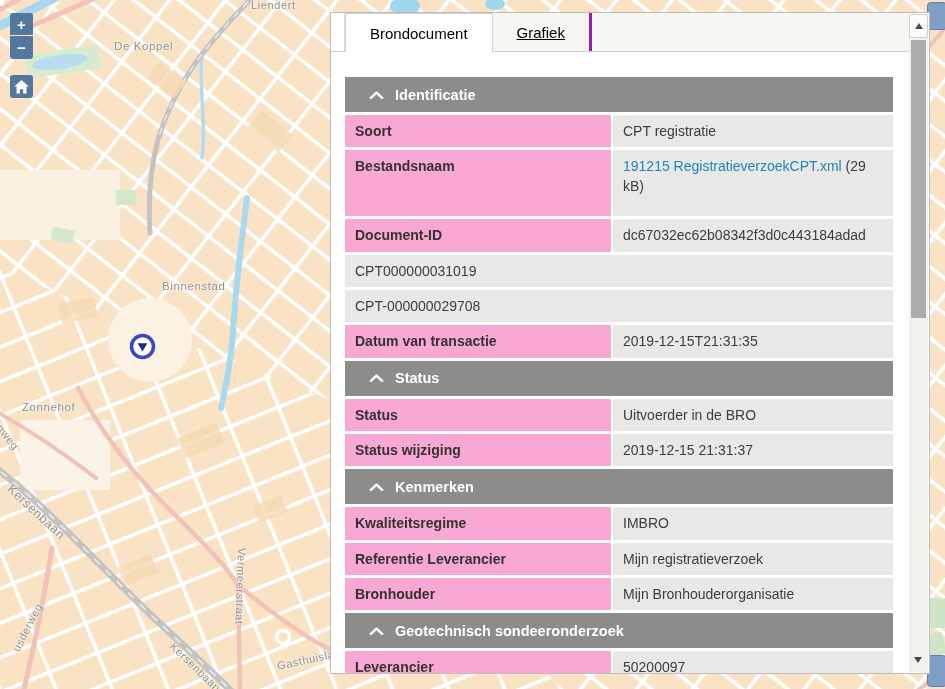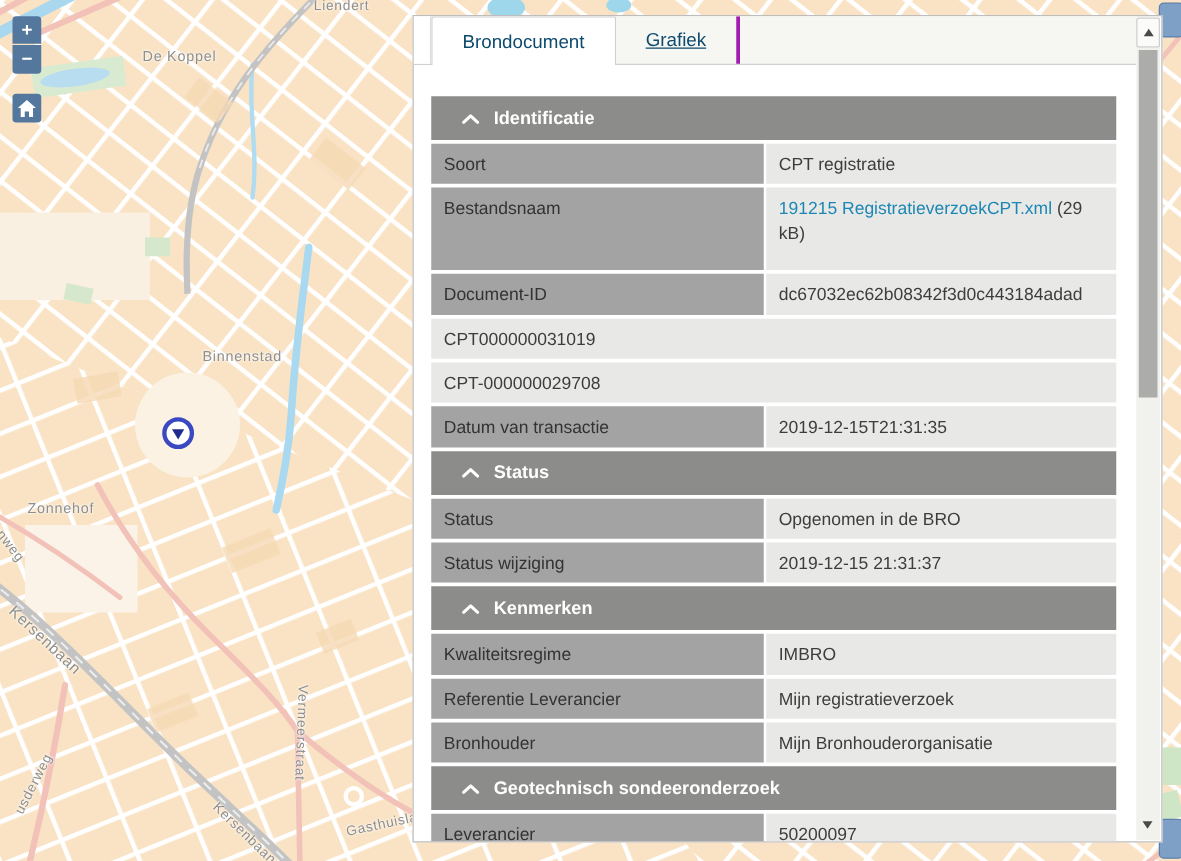--- a/index.html
+++ b/index.html
@@ -28,32 +28,32 @@
 
   
   .marker{position:absolute;left:129px;top:333px;width:27px;height:27px;z-index:4;cursor:pointer;}
 
   
   .panel{position:absolute;left:330px;top:12px;width:600px;height:662px;background:#fff;
          border:1px solid #bdbdbd;box-sizing:border-box;z-index:10;overflow:hidden;}
   .tabbar{position:absolute;left:0;top:0;right:20px;height:38px;background:#f6f6f3;
           border-bottom:1px solid #cfcfcf;display:flex;align-items:stretch;}
   .notch{width:13px;background:#fff;border-right:1px solid #dcdcdc;}
-  .tab{display:flex;align-items:center;padding:16px 24px;font-size:15px;color:#0c4a6e;cursor:pointer;}
+  .tab{display:flex;align-items:center;padding:16px 24px;font-size:15px;color:#000000;cursor:pointer;}
   .tab.active{background:#fff;border:1px solid #cfcfcf;border-bottom:none;margin-bottom:-1px;
               border-radius:2px 2px 0 0;}
   .tab:not(.active){border-right:3px solid #a21caf;text-decoration:underline;}
 
   .sections{position:absolute;left:14px;top:64px;width:548px;}
   .sec-header{height:35px;margin-bottom:3px;background:#8c8c8a;color:#fff;display:flex;
               align-items:center;gap:11px;padding-left:24px;font-size:14.5px;font-weight:bold;cursor:pointer;}
   .row{display:flex;gap:2px;margin-bottom:3px;min-height:31px;}
   .row.tall .cell{min-height:66px;}
   .cell{box-sizing:border-box;padding:7px 10px 6px;font-size:14px;line-height:1.38;color:#3d3d3d;}
-  .cell.label{width:266px;background:#a3a3a3;font-weight:normal;color:#333;flex:none;}
+  .cell.label{width:266px;background:#f9a8d4;font-weight:bold;color:#333;flex:none;}
   .cell.value{flex:1;background:#e8e8e6;}
   .cell.value a{color:#1d87b4;text-decoration:none;cursor:pointer;}
 
   
   .sbar{position:absolute;top:1px;bottom:1px;right:1px;width:19px;background:#f1f1ee;z-index:12;}
   .sbtn{position:absolute;left:0;top:0;width:19px;height:24px;background:#fbfbf9;border:1px solid #cfcfcf;
         box-sizing:border-box;border-radius:2px;display:flex;align-items:center;justify-content:center;cursor:pointer;}
   .tri-up{width:0;height:0;border-left:4.5px solid transparent;border-right:4.5px solid transparent;
           border-bottom:6px solid #4a4a4a;}
   .tri-down{position:absolute;bottom:9px;left:5px;width:0;height:0;border-left:4.5px solid transparent;
@@ -203,21 +203,21 @@
         <div class="cell value">2019-12-15T21:31:35</div>
       </div>
       <div class="sec-header">
         <svg width="15" height="10" viewBox="0 0 16 10">
           <polyline points="2,8 8,2.5 14,8" fill="none" stroke="#ffffff" stroke-width="2.6" stroke-linecap="round" stroke-linejoin="round"></polyline>
         </svg>
         <span>Status</span>
       </div>
       <div class="row">
         <div class="cell label">Status</div>
-        <div class="cell value">Opgenomen in de BRO</div>
+        <div class="cell value">Uitvoerder in de BRO</div>
       </div>
       <div class="row">
         <div class="cell label">Status wijziging</div>
         <div class="cell value">2019-12-15 21:31:37</div>
       </div>
       <div class="sec-header">
         <svg width="15" height="10" viewBox="0 0 16 10">
           <polyline points="2,8 8,2.5 14,8" fill="none" stroke="#ffffff" stroke-width="2.6" stroke-linecap="round" stroke-linejoin="round"></polyline>
         </svg>
         <span>Kenmerken</span>

